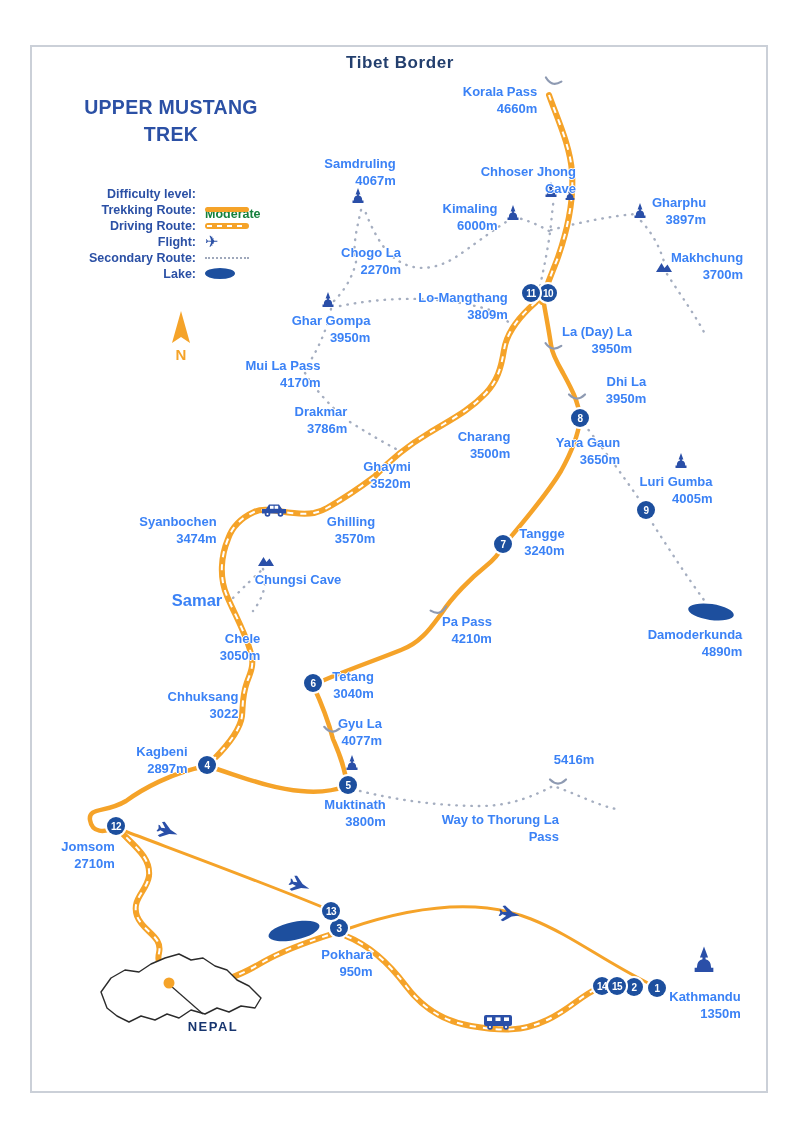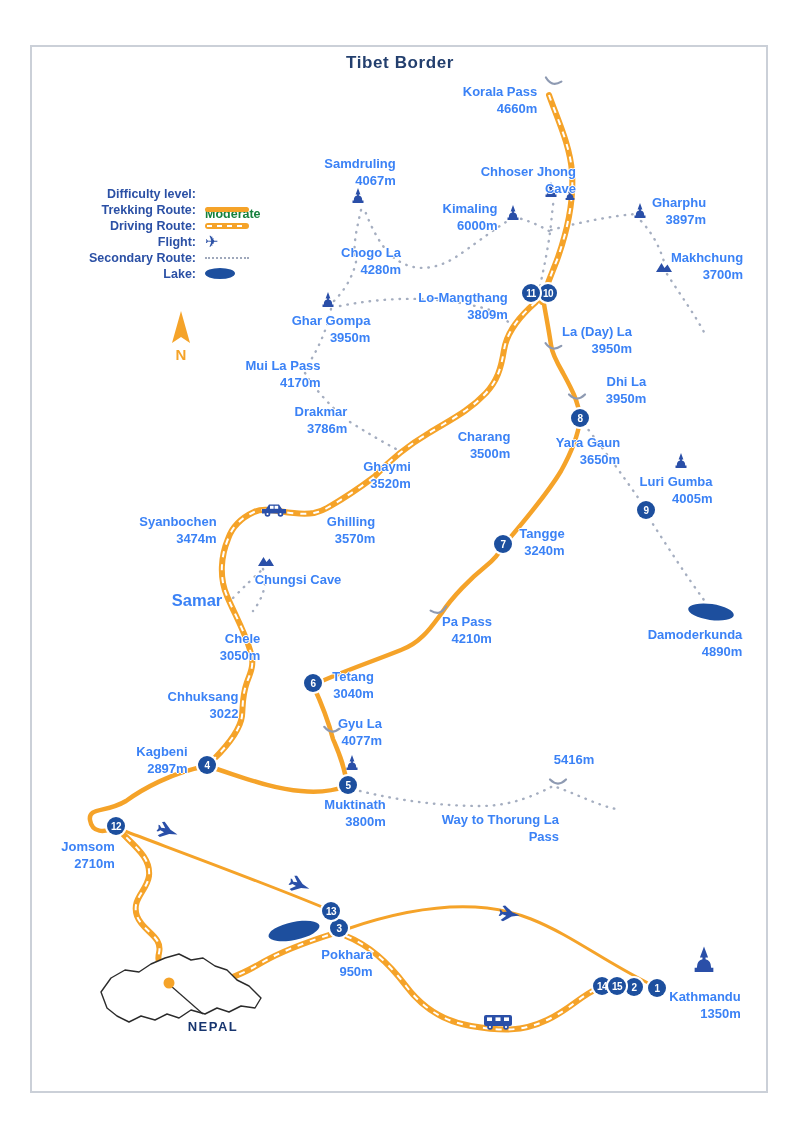--- a/index.html
+++ b/index.html
@@ -184,20 +184,21 @@
   <g transform="translate(95,948)">
     <path class="nepal-outline" d="M6,44 L16,30 L30,22 L44,24 L56,16 L70,10 L84,6 L96,12 L108,10 L120,18 L132,22 L142,32 L154,38 L166,50 L160,60 L146,58 L134,64 L122,60 L110,66 L96,62 L84,70 L72,66 L60,72 L46,68 L34,74 L22,68 L12,60 Z"></path>
     <line x1="76" y1="38" x2="108" y2="66" stroke="#2b2b2b" stroke-width="1.2"></line>
     <circle cx="74" cy="35" r="5.5" fill="#F5A329"></circle>
   </g>
 </svg>
 
 <div class="tibet">Tibet Border</div>
 
 <div class="title">
+  <div>UPPER MUSTANG TREK</div>
 </div>
 
 <div class="legend">
   <div class="lrow">
     <span class="llabel">Difficulty level:</span>
     <span class="lvalue">Moderate</span>
   </div>
   <div class="lrow">
     <span class="llabel">Trekking Route:</span>
     <span class="sym-trek"></span>
@@ -238,21 +239,21 @@
 <div class="loc" style="left:679px;top:212px">
   <div>Gharphu</div>
   <div>3897m</div>
 </div>
 <div class="loc" style="left:707px;top:267px">
   <div>Makhchung</div>
   <div>3700m</div>
 </div>
 <div class="loc" style="left:371px;top:262px">
   <div>Chogo La</div>
-  <div>4280m</div>
+  <div>2270m</div>
 </div>
 <div class="loc" style="left:463px;top:307px">
   <div>Lo-Mangthang</div>
   <div>3809m</div>
 </div>
 <div class="loc" style="left:597px;top:341px">
   <div>La (Day) La</div>
   <div>3950m</div>
 </div>
 <div class="loc" style="left:331px;top:330px">

